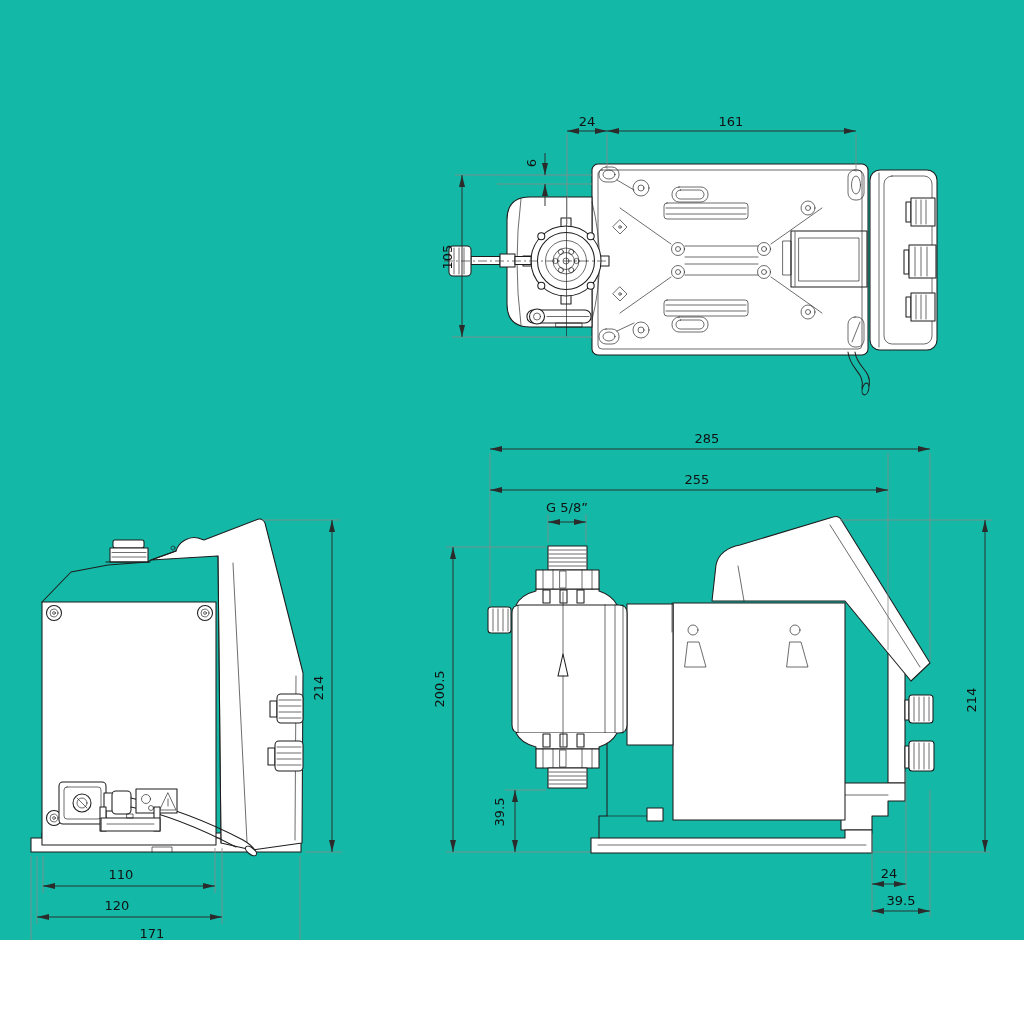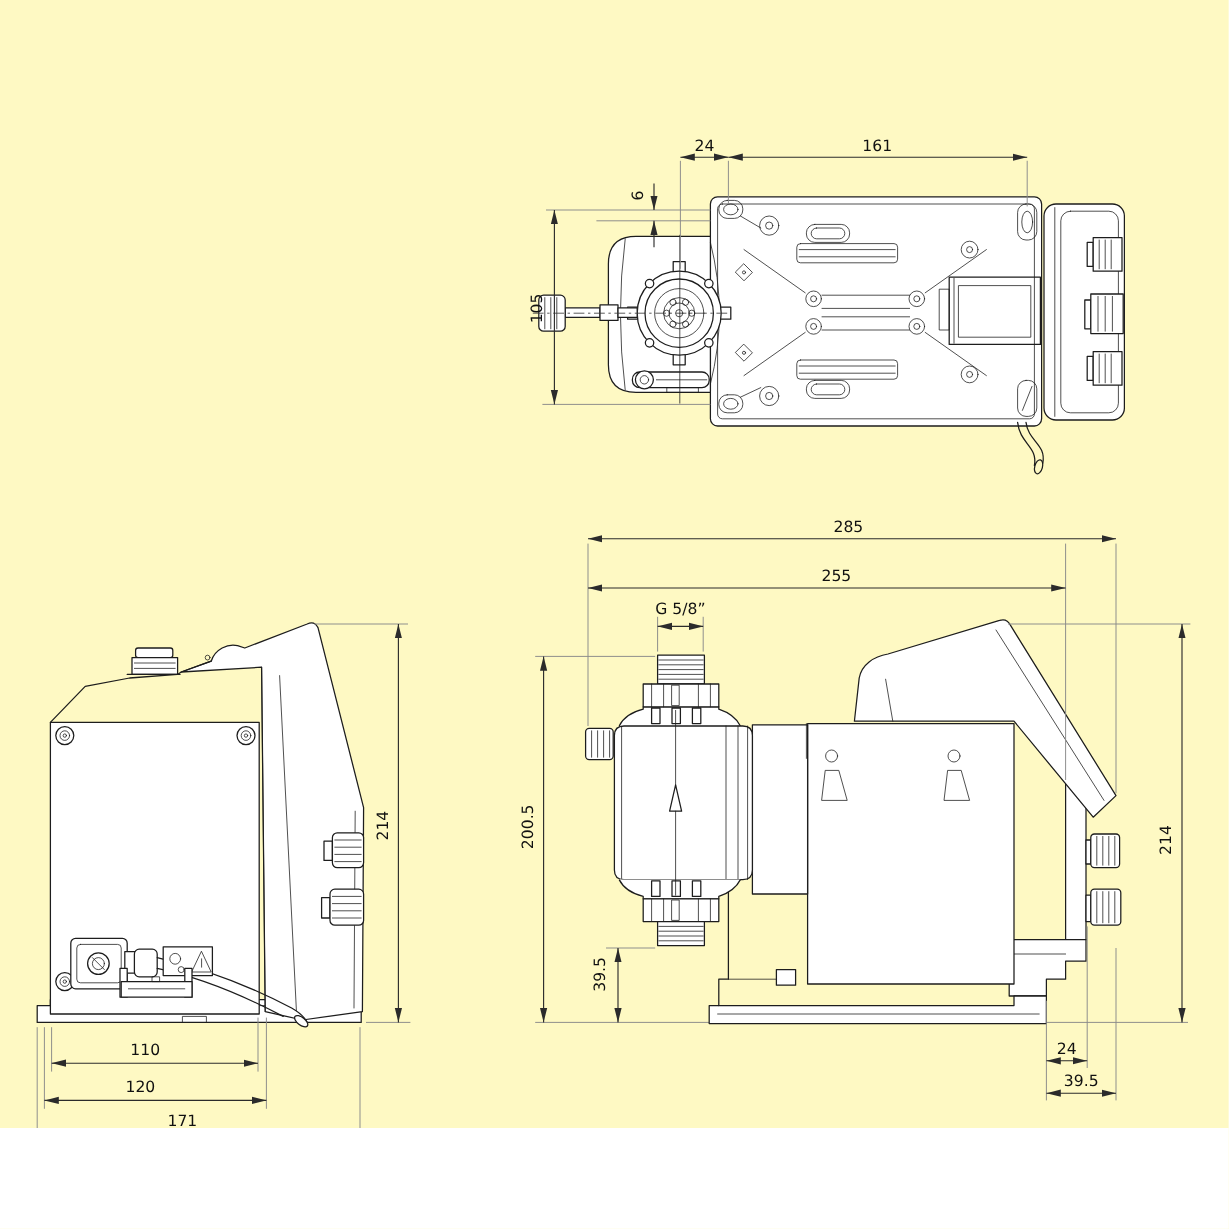--- a/index.html
+++ b/index.html
@@ -1,16 +1,16 @@
 <!DOCTYPE html>
 <html><head>
 <meta charset="utf-8">
 <style>
   html,body{margin:0;padding:0;background:#fff;}
-  .canvas{position:relative;width:1024px;height:940px;background:#fef9c3;font-family:"DejaVu Sans",sans-serif;}
+  .canvas{position:relative;width:1024px;height:940px;background:#14b8a6;font-family:"DejaVu Sans",sans-serif;}
   svg{display:block;}
   
   .g  {stroke:#1d1d1d;fill:none;stroke-width:1.05;stroke-linejoin:round;stroke-linecap:round;}
   .gf {stroke:#1d1d1d;fill:#ffffff;stroke-width:1.05;stroke-linejoin:round;}
   .gt {stroke:#1d1d1d;fill:none;stroke-width:0.65;stroke-linejoin:round;stroke-linecap:round;}
   
   .dim{stroke:#2b2b2b;fill:none;stroke-width:0.95;}
   .ext{stroke:#8a8a8a;fill:none;stroke-width:0.8;}
   .cl {stroke:#3a3a3a;fill:none;stroke-width:0.7;stroke-dasharray:9 3 2 3;}
   text.d{font:13px "DejaVu Sans",sans-serif;fill:#111;}

